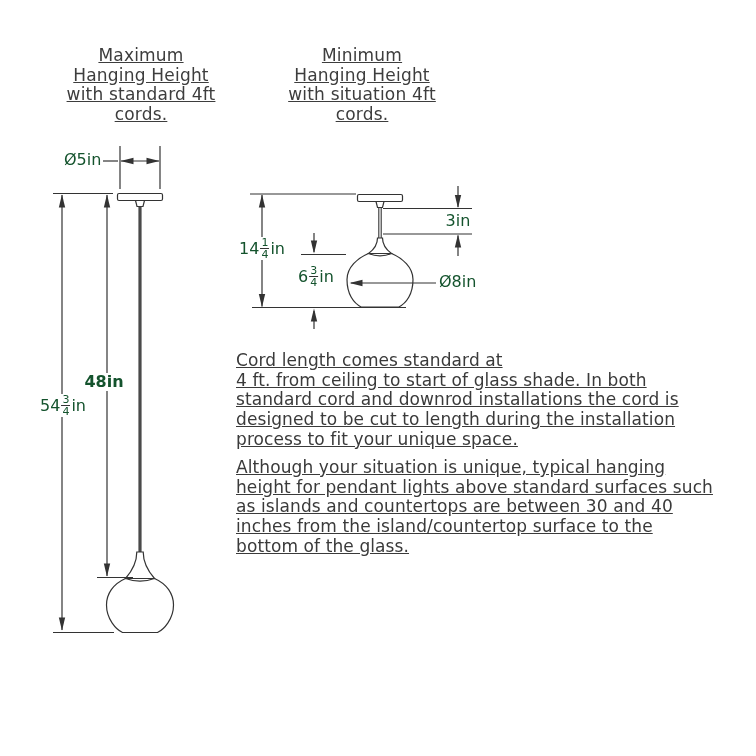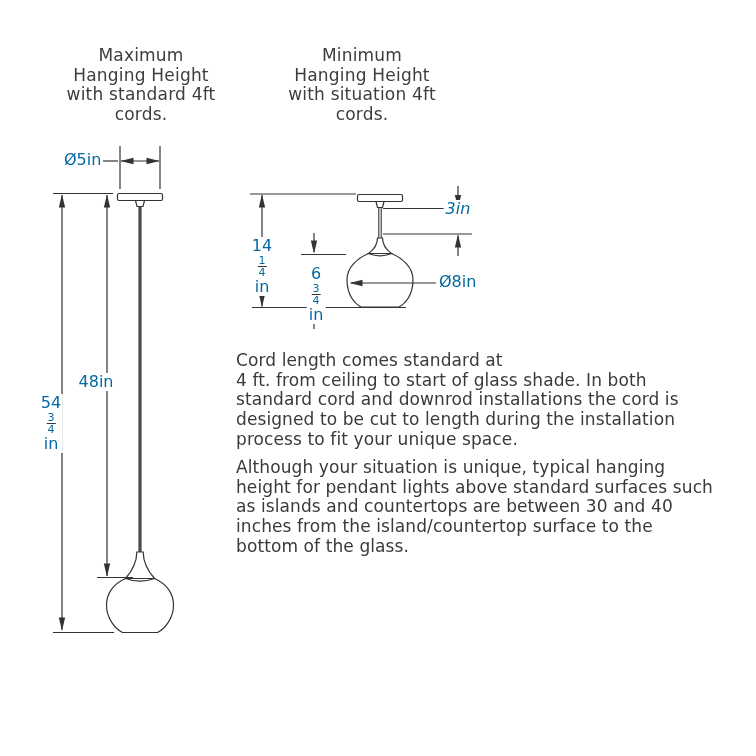--- a/index.html
+++ b/index.html
@@ -6,35 +6,35 @@
   body{
     width:756px;height:756px;
     background:#ffffff;
     font-family:"DejaVu Sans","Liberation Sans",sans-serif;
     color:#3a3a3a;
     position:relative;
     overflow:hidden;
   }
   .stage{position:absolute;inset:0;width:756px;height:756px;}
   svg.linework{position:absolute;left:0;top:0;}
-  .txt{position:absolute;white-space:pre-line;}
+  .txt{position:absolute;white-space:pre-line;text-decoration:underline;}
   .title{
     font-size:17px;line-height:19.5px;text-align:center;
     letter-spacing:.2px;width:190px;color:#3d3d3d;
   }
   .para{
     font-size:17px;line-height:19.7px;width:495px;color:#3a3a3a;
     letter-spacing:.1px;
   }
   .dim-label{
-    position:absolute;font-size:16px;color:#0369a1;background:#ffffff;
+    position:absolute;font-size:16px;color:#14532d;background:#ffffff;
     padding:0 2px;line-height:18px;white-space:nowrap;
   }
   .center-x{transform:translateX(-50%);}
-  .frac{display:flex;align-items:center;flex-direction:column;}
+  .frac{display:flex;align-items:center;}
   .frac-stack{
     display:inline-flex;flex-direction:column;align-items:center;
     font-size:11px;line-height:1.0;margin:0 1px;
   }
   .frac-stack .num{border-bottom:1.2px solid #343434;padding:0 1px;}
   .frac-stack .den{padding:0 1px;}
 </style>
 </head>
 <body>
 
@@ -145,23 +145,23 @@
 with standard 4ft
 cords.</div>
 
   <div class="txt title" style="left:267px;top:46px;">Minimum
 Hanging Height
 with situation 4ft
 cords.</div>
 
   <div class="dim-label" style="left:62px;top:151px;">Ø5in</div>
 
-  <div class="dim-label center-x" style="left:96px;top:373px;">48in</div>
-
-  <div class="dim-label frac center-x" style="left:51px;top:394px;justify-content:flex-end;">
+  <div class="dim-label center-x" style="left:104px;top:373px;font-weight:bold;">48in</div>
+
+  <div class="dim-label frac center-x" style="left:63px;top:394px;justify-content:flex-end;">
     <span>54</span>
       <span class="frac-stack">
         <span class="num">3</span>
         <span class="den">4</span>
       </span>
       <span>in</span>
   </div>
 
   <div class="dim-label frac center-x" style="left:262px;top:237px;">
     <span>14</span>
@@ -174,21 +174,21 @@
 
   <div class="dim-label frac center-x" style="left:316px;top:265px;">
     <span>6</span>
       <span class="frac-stack">
         <span class="num">3</span>
         <span class="den">4</span>
       </span>
       <span>in</span>
   </div>
 
-  <div class="dim-label center-x" style="left:458px;top:200px;font-style:italic;">3in</div>
+  <div class="dim-label center-x" style="left:458px;top:212px;">3in</div>
 
   <div class="dim-label" style="left:437px;top:273px;">Ø8in</div>
 
   <div class="txt para" style="left:236px;top:351px;">Cord length comes standard at
 4 ft. from ceiling to start of glass shade. In both
 standard cord and downrod installations the cord is
 designed to be cut to length during the installation
 process to fit your unique space.</div>
 
   <div class="txt para" style="left:236px;top:458px;">Although your situation is unique, typical hanging

